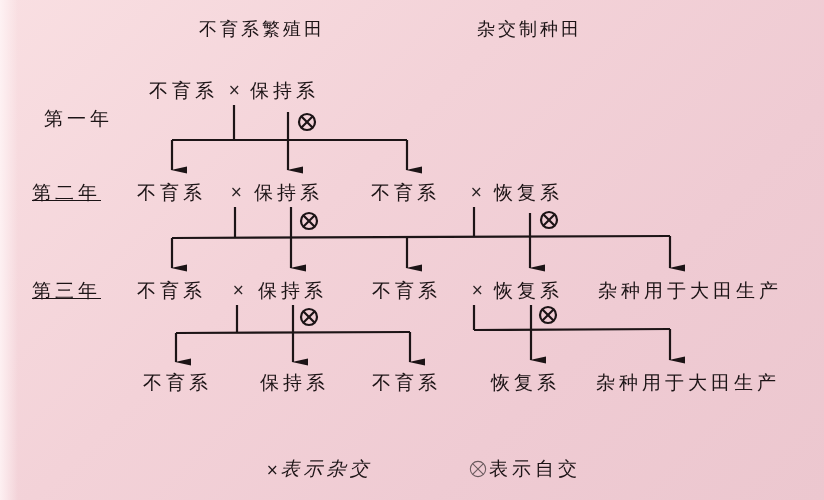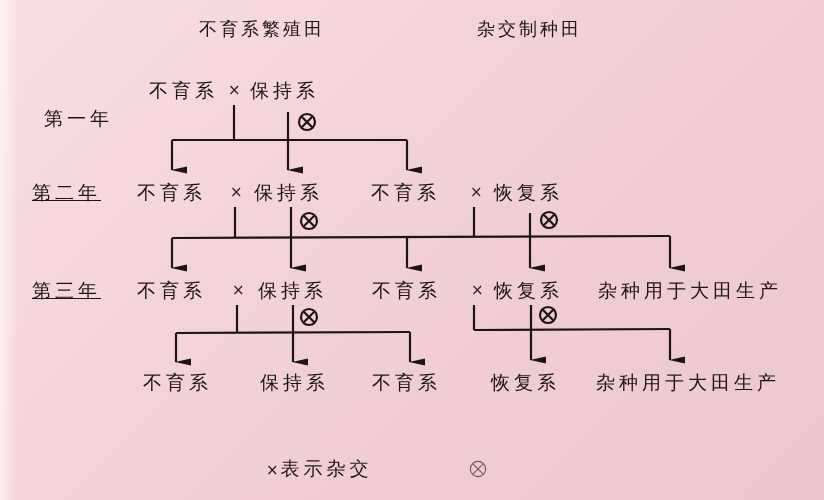--- a/index.html
+++ b/index.html
@@ -100,22 +100,22 @@
     <line x1="670" y1="329" x2="670" y2="360" marker-end="url(#arr)"></line>
   </g>
 
   <use href="#selfsym" x="307" y="122"></use>
   <use href="#selfsym" x="309" y="221"></use>
   <use href="#selfsym" x="549" y="220"></use>
   <use href="#selfsym" x="309" y="317"></use>
   <use href="#selfsym" x="548" y="315"></use>
 </svg>
 
-<div class="legend" style="left:266px; top:457px;">
+<div class="legend" style="left:266px; top:457px;font-style:italic;">
   <span class="sym">×</span><span>表示杂交</span>
 </div>
 <div class="legend" style="left:469px; top:457px;">
   <svg class="osym" viewBox="-10 -10 20 20">
     <circle cx="0" cy="0" r="8.5" fill="none" stroke="#6a5a5e" stroke-width="1.2"></circle>
     <line x1="-6" y1="-6" x2="6" y2="6" stroke="#6a5a5e" stroke-width="1.2"></line>
     <line x1="6" y1="-6" x2="-6" y2="6" stroke="#6a5a5e" stroke-width="1.2"></line>
-  </svg>
+  </svg><span>表示自交</span>
 </div>
 
 </body></html>

